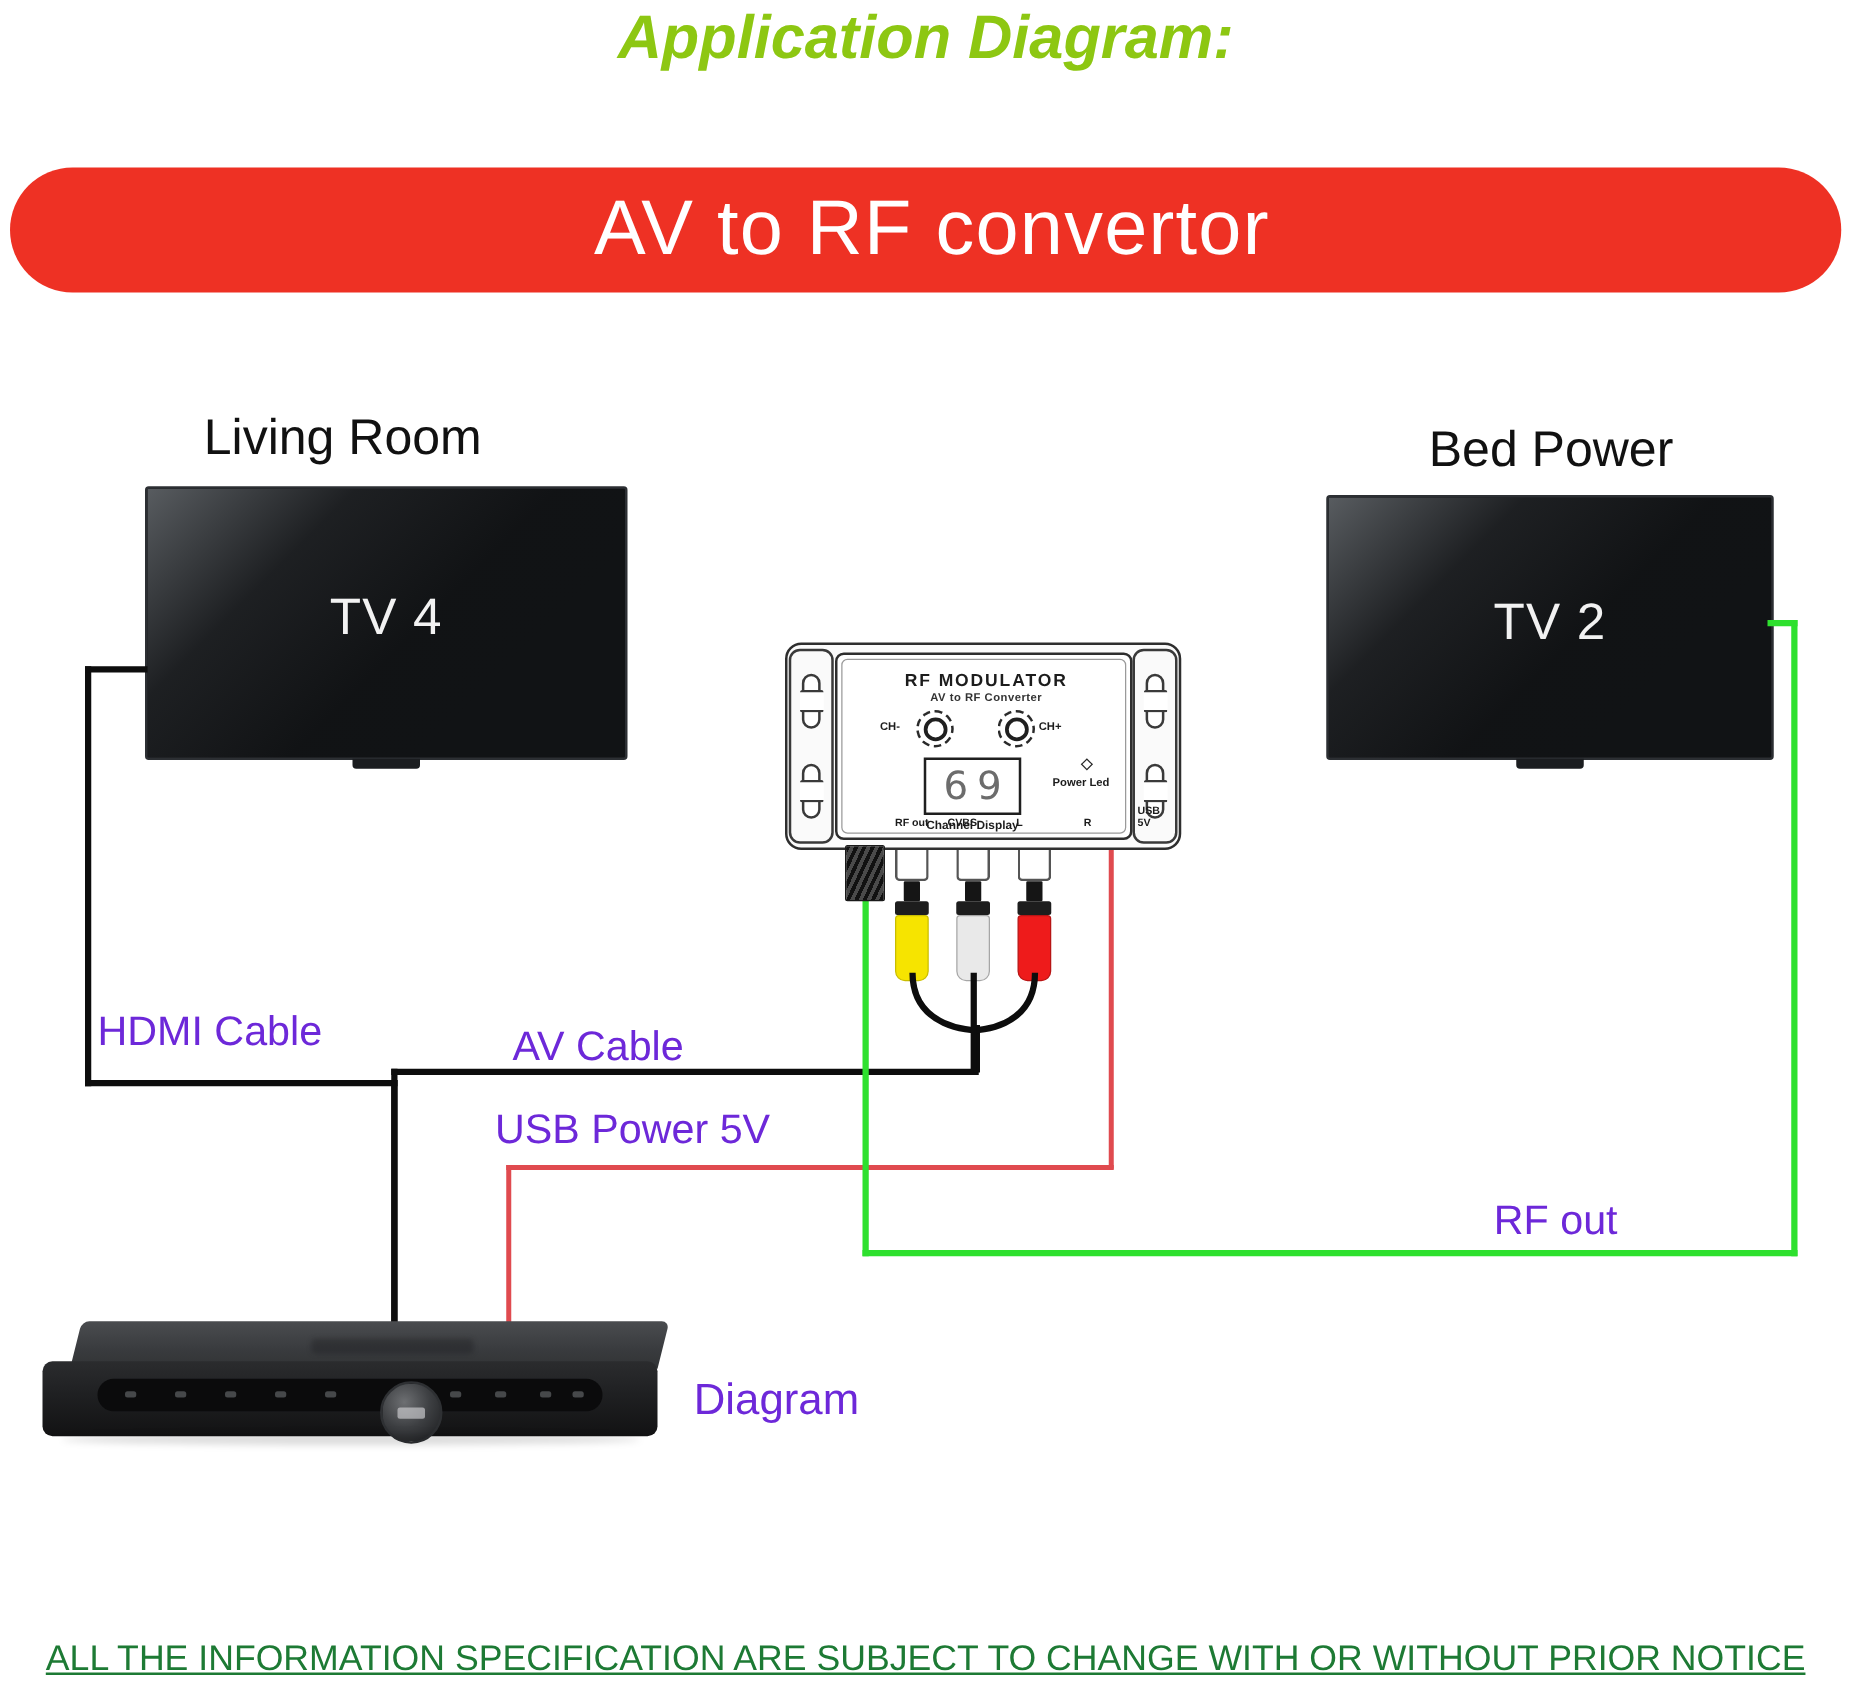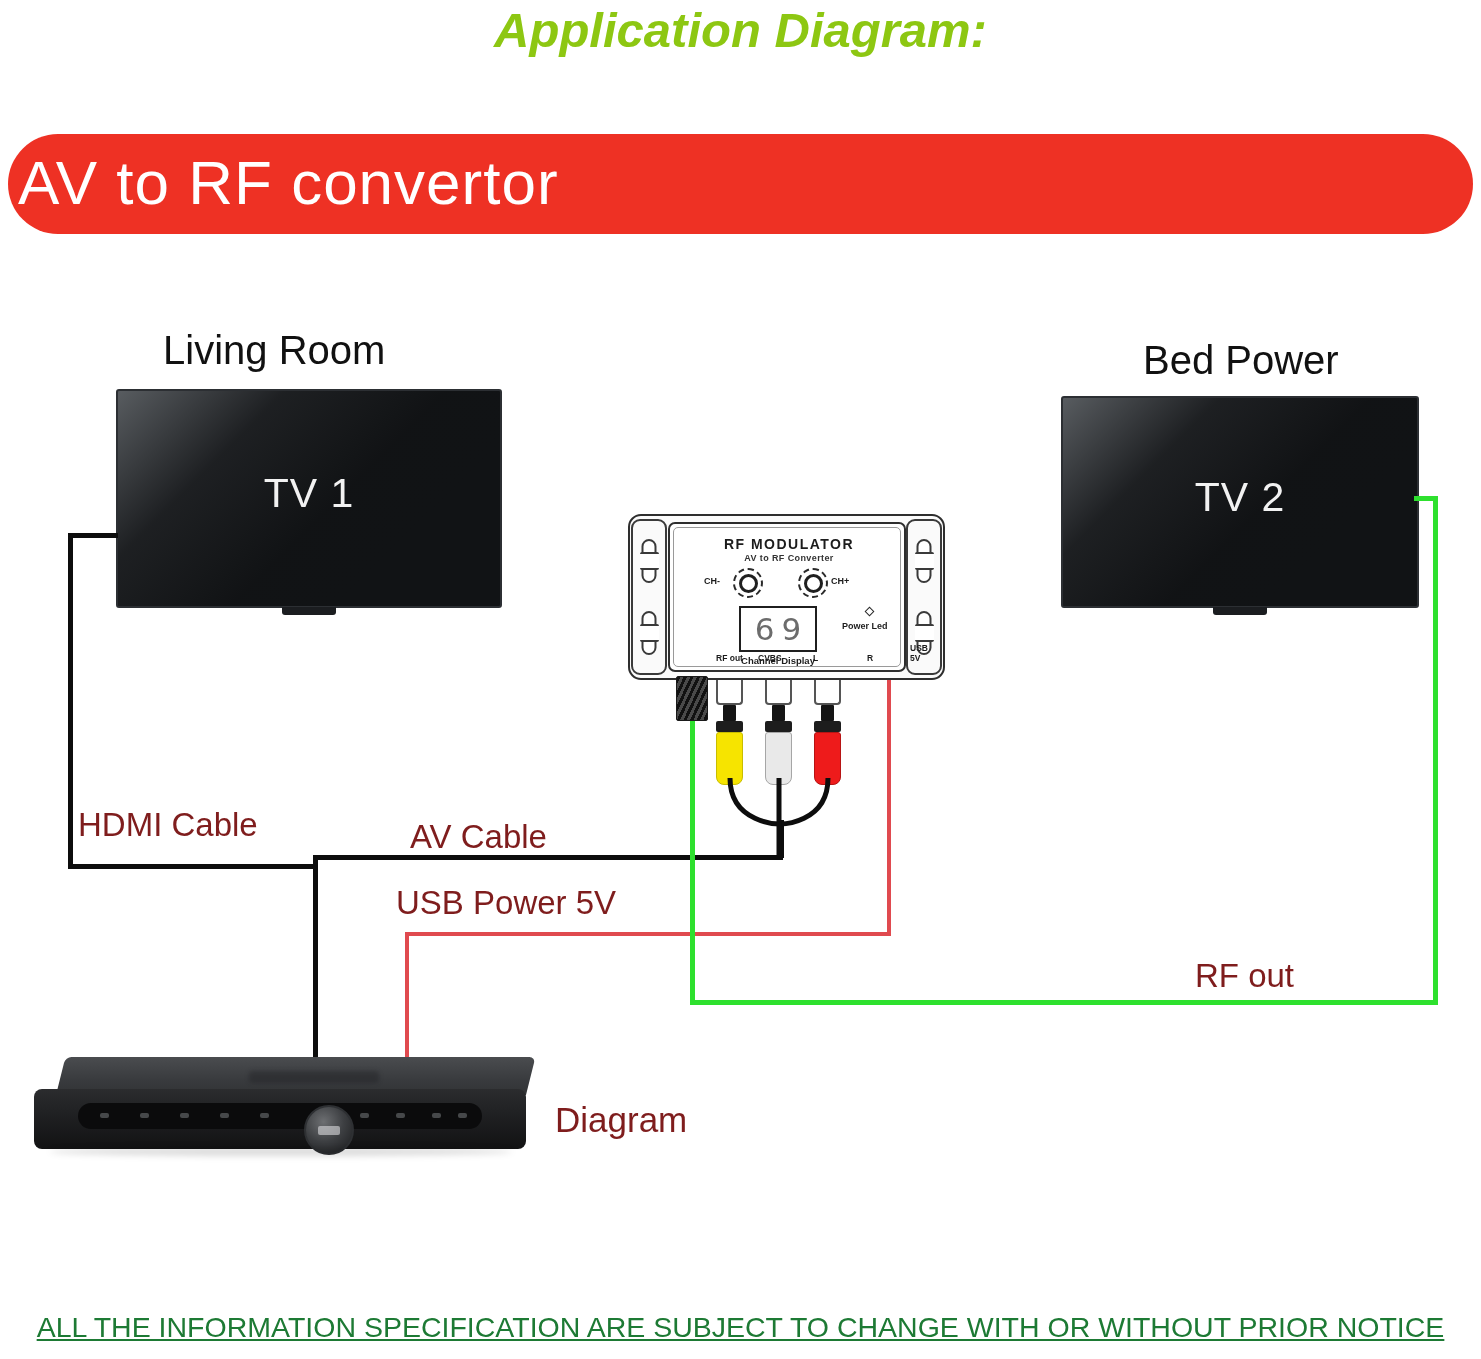--- a/index.html
+++ b/index.html
@@ -32,21 +32,21 @@
 
   
   #banner {
     position: absolute;
     left: 8px; top: 134px;
     width: 1465px; height: 100px;
     background: #ee3124;
     border-radius: 52px;
     display: flex;
     align-items: center;
-    justify-content: flex-start;
+    justify-content: center;
   }
   #banner-text {
     color: #ffffff;
     font-size: 62px;
     font-weight: 400;
     letter-spacing: 1px;
     white-space: nowrap;
     margin-left: 10px;
     margin-top: -4px;
   }
@@ -169,21 +169,21 @@
   .wire.black { background: #0d0d0d; }
   .wire.red   { background: #e04a4f; }
   .wire.green { background: #2ee02e; }
   .wire.thin-h { height: 4px; }
   .wire.thin-v { width: 4px; }
 
   
   .cable-label {
     position: absolute;
     font-size: 33px;
-    color: #7f1d1d;
+    color: #6d28d9;
     white-space: nowrap;
   }
   #label-hdmi { left: 78px;  top: 806px; }
   #label-av   { left: 410px; top: 818px; }
   #label-usb  { left: 396px; top: 884px; }
   #label-rfout{ left: 1195px; top: 957px; }
   #label-decoder { left: 555px; top: 1100px; font-size: 35px; }
 
   
   #modulator {
@@ -410,21 +410,21 @@
 
   <div id="app-title">Application Diagram:</div>
 
   <div id="banner">
     <span id="banner-text">AV to RF convertor</span>
   </div>
 
   <div class="room-label" id="room-label-living">Living Room</div>
   <div class="tv" id="tv-living">
     <div class="tv-screen">
-      <span class="tv-caption">TV 1</span>
+      <span class="tv-caption">TV 4</span>
     </div>
     <div class="tv-nub"></div>
   </div>
 
   <div class="room-label" id="room-label-bed">Bed Power</div>
   <div class="tv" id="tv-bed">
     <div class="tv-screen">
       <span class="tv-caption">TV 2</span>
     </div>
     <div class="tv-nub"></div>

